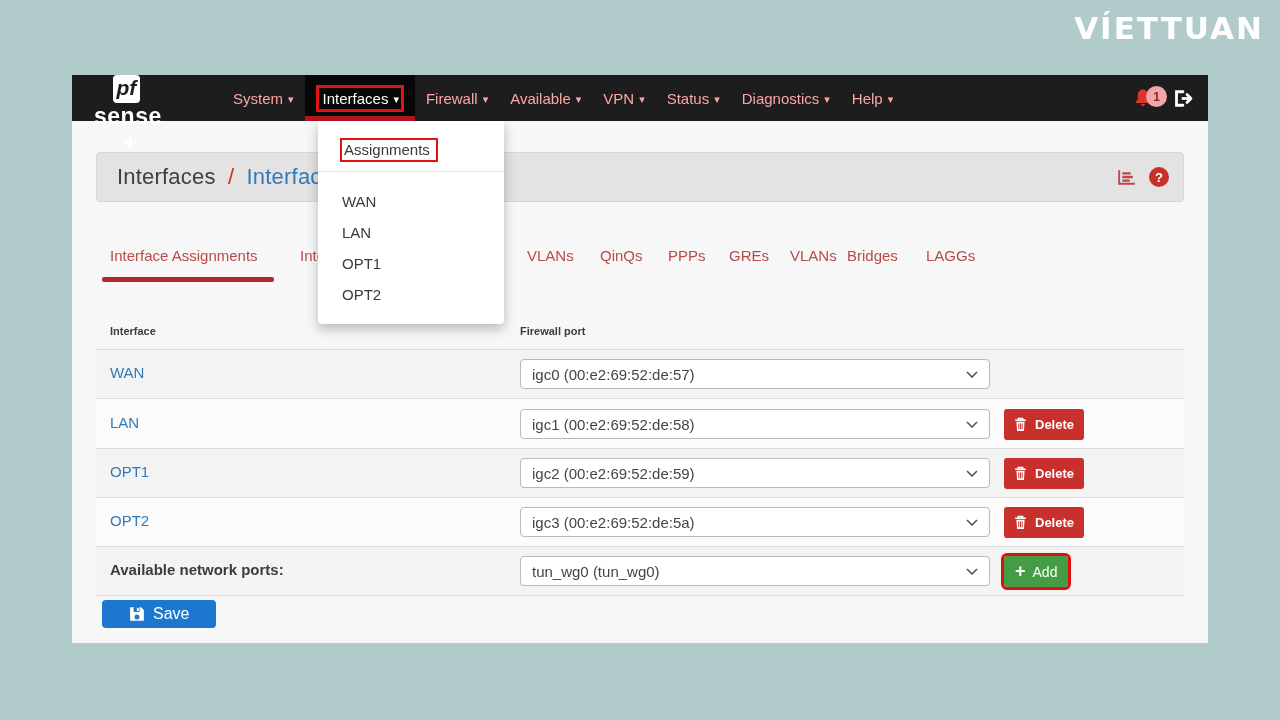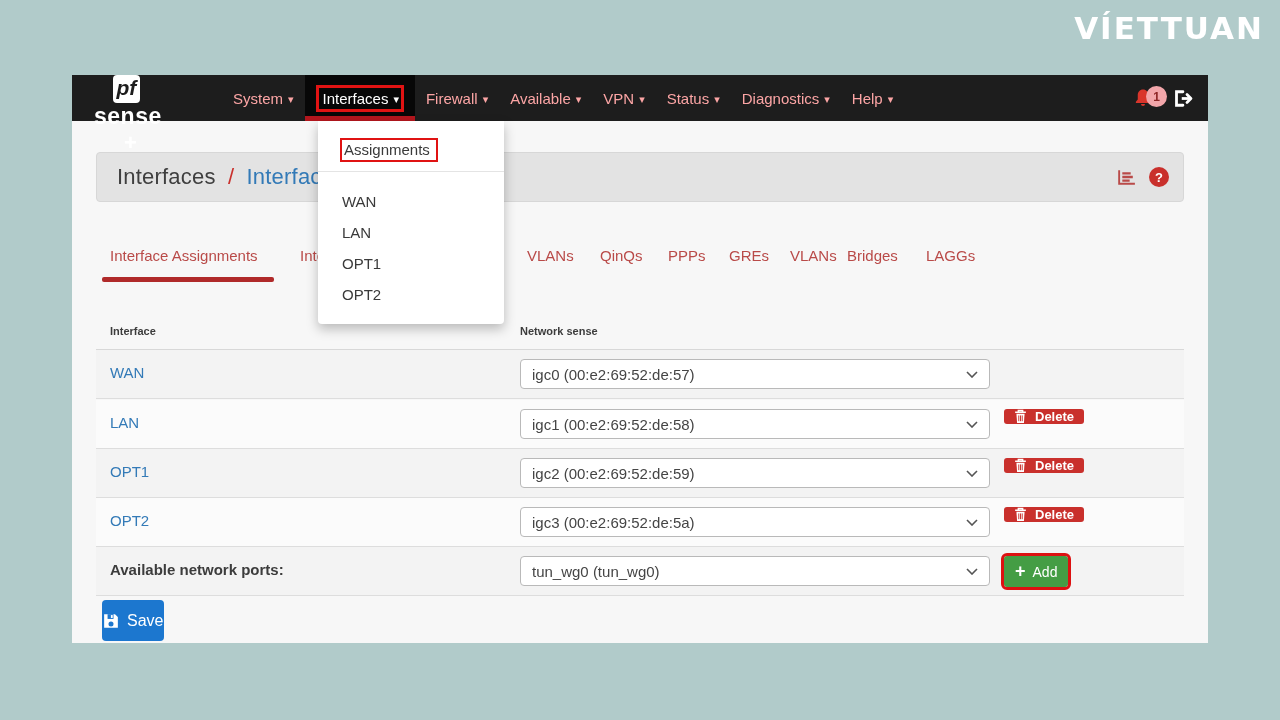--- a/index.html
+++ b/index.html
@@ -56,26 +56,26 @@
 
   .trow { position:absolute; left:24px; width:1088px; height:49px; border-bottom:1px solid #dddddd; }
   .trow.odd { background:#f3f3f3; }
   .trow.even { background:#fbfbfb; }
   .iface { position:absolute; left:14px; top:14px; font-size:15px; color:#337ab7; text-decoration:none; cursor:pointer; }
   .avail-label { position:absolute; left:14px; top:14px; font-size:15px; font-weight:bold; color:#3c3c3c; }
   .selectbox { position:absolute; left:424px; top:9px; width:470px; height:30px; background:#ffffff; border:1px solid #b9b9b9; border-radius:4px; display:flex; align-items:center; padding:0 11px; cursor:pointer; }
   .selectbox .selval { font-size:15px; color:#454545; }
   .selectbox .chev { margin-left:auto; display:flex; align-items:center; }
   .btn { display:flex; align-items:center; border:none; border-radius:3px; cursor:pointer; color:#ffffff; }
-  .btn-delete { position:absolute; left:908px; top:9px; height:15px; padding:0 10px; background:#c9302c; gap:8px; }
+  .btn-delete { position:absolute; left:908px; top:9px; height:31px; padding:0 10px; background:#c9302c; gap:8px; }
   .btn-delete .lbl { font-size:13px; font-weight:bold; }
   .btn-add { position:absolute; left:908px; top:9px; height:31px; padding:0 11px; background:#449d44; gap:7px; outline:3px solid #dd1111; }
   .btn-add .plus { font-size:18px; font-weight:bold; line-height:1; margin-top:-2px; }
   .btn-add .lbl { font-size:14px; font-weight:normal; }
-  .btn-save { position:absolute; left:30px; top:525px; height:41px; padding:0 1px; background:#1c77cf; gap:8px; border-radius:4px; }
+  .btn-save { position:absolute; left:30px; top:525px; height:28px; padding:0 27px; background:#1c77cf; gap:8px; border-radius:4px; }
   .btn-save .lbl { font-size:16px; }
 
   svg { display:block; }
 </style>
 </head>
 <body>
 
 <div class="watermark">VÍETTUAN</div>
 
 <div class="panel">
@@ -166,21 +166,21 @@
   <div class="tab" style="left:455px;">VLANs</div>
   <div class="tab" style="left:528px;">QinQs</div>
   <div class="tab" style="left:596px;">PPPs</div>
   <div class="tab" style="left:657px;">GREs</div>
   <div class="tab" style="left:718px;">VLANs</div>
   <div class="tab" style="left:775px;">Bridges</div>
   <div class="tab" style="left:854px;">LAGGs</div>
   <div class="tab-underline"></div>
 
   <div class="thead c1">Interface</div>
-  <div class="thead c2">Network sense</div>
+  <div class="thead c2">Firewall port</div>
   <div class="thead-line"></div>
 
   <div class="trow odd" style="top:275px;">
     <a class="iface">WAN</a>
     <div class="selectbox">
       <span class="selval">igc0 (00:e2:69:52:de:57)</span>
       <span class="chev">
           <svg viewBox="0 0 12 7" width="12" height="7">
             <path d="M1 1l5 5 5-5" fill="none" stroke="#555555" stroke-width="1.6"></path>
           </svg>

